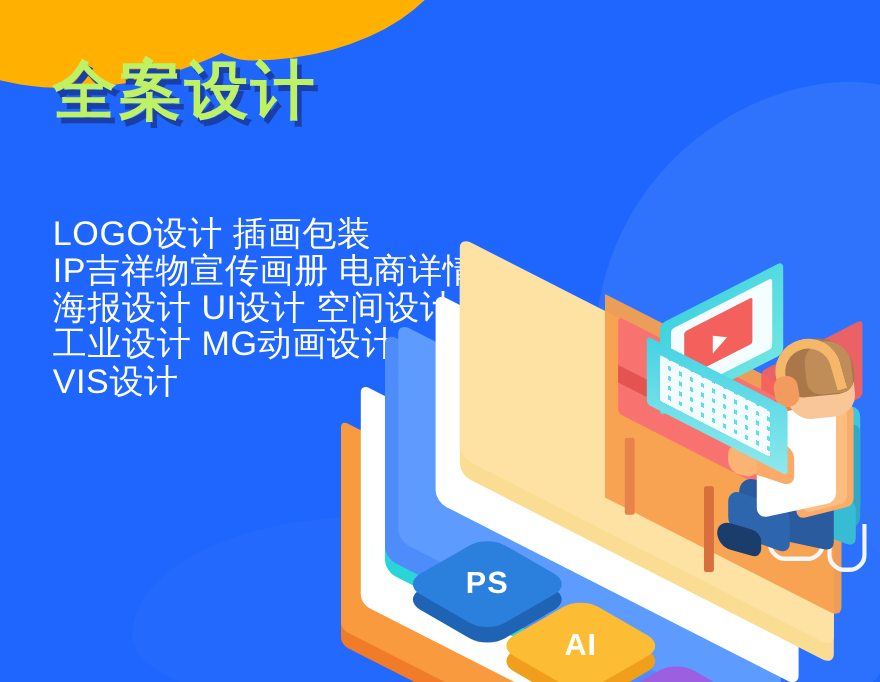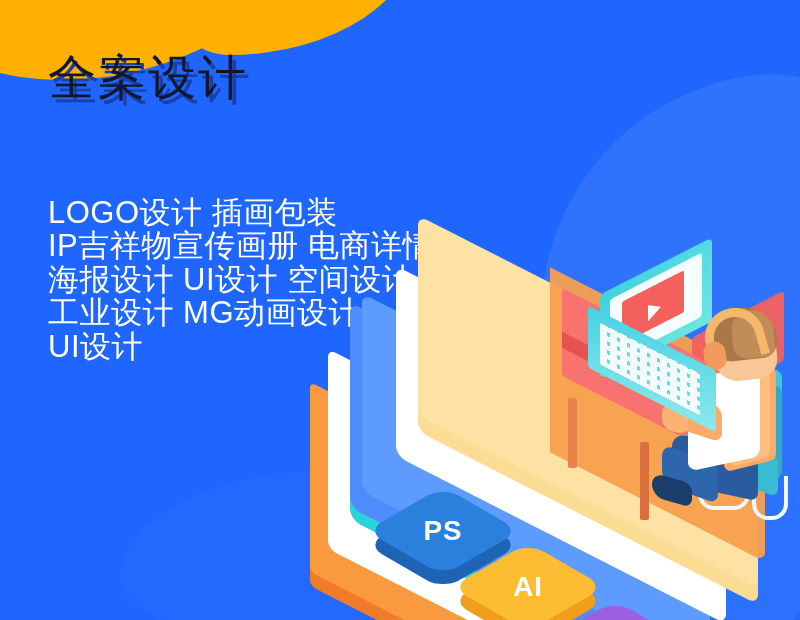--- a/index.html
+++ b/index.html
@@ -52,23 +52,23 @@
     left:120px;top:-200px;
     width:300px;height:255px;
     background:#ffb000;
     border-radius:0 0 70% 40% / 0 0 55% 92%;
   }
 
   
   .title{
     position:absolute;
     left:48px;top:54px;
-    font-size:48px;
-    font-weight:normal;
-    color:#0f172a;
+    font-size:58px;
+    font-weight:bold;
+    color:#bef264;
     letter-spacing:2px;
     line-height:1;
     text-shadow:4px 5px 0 #1b3fa8;
     white-space:nowrap;
   }
 
   
   .service-list{
     position:absolute;
     left:48px;top:196px;
@@ -444,21 +444,21 @@
   <div class="blob-orange"></div>
   <div class="blob-orange-2"></div>
 
   <div class="title">全案设计</div>
 
   <div class="service-list">
     <div class="service-line">LOGO设计 插画包装</div>
     <div class="service-line">IP吉祥物宣传画册  电商详情</div>
     <div class="service-line">海报设计  UI设计  空间设计</div>
     <div class="service-line">工业设计  MG动画设计</div>
-    <div class="service-line">UI设计</div>
+    <div class="service-line">VIS设计</div>
   </div>
 
   <div class="illustration">
 
     <div class="plat-orange"></div>
     <div class="plat-orange-top"></div>
     <div class="plat-white"></div>
     <div class="plat-teal"></div>
     <div class="plat-blue"></div>
     <div class="plat-blue-light"></div>

